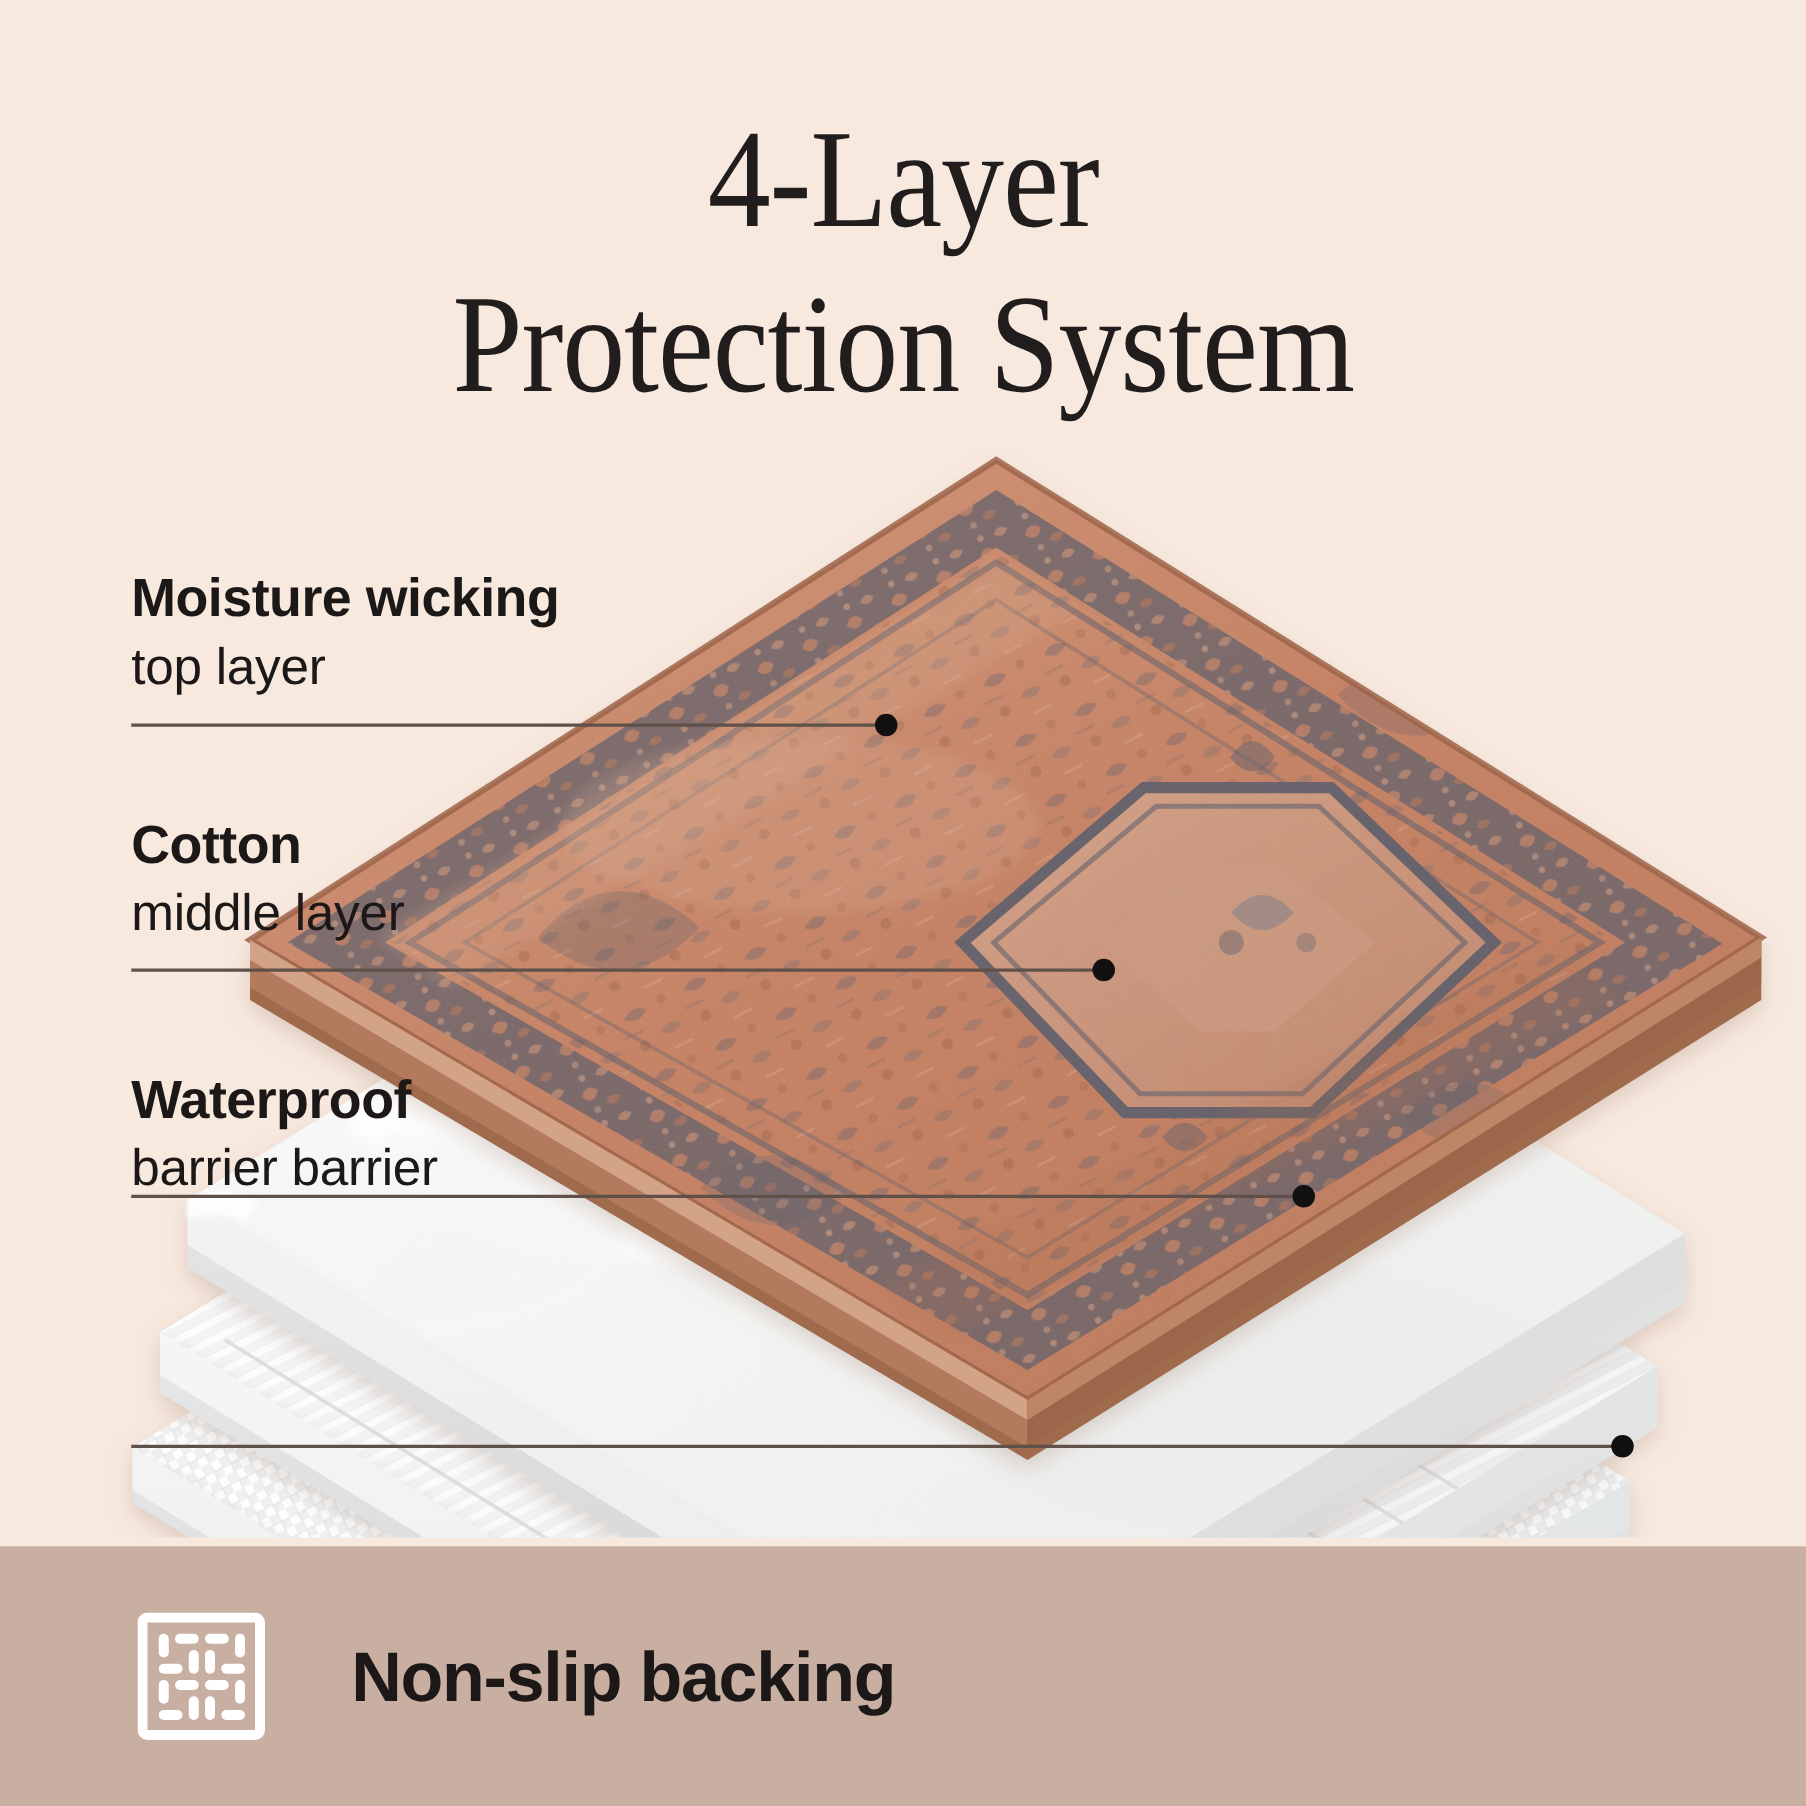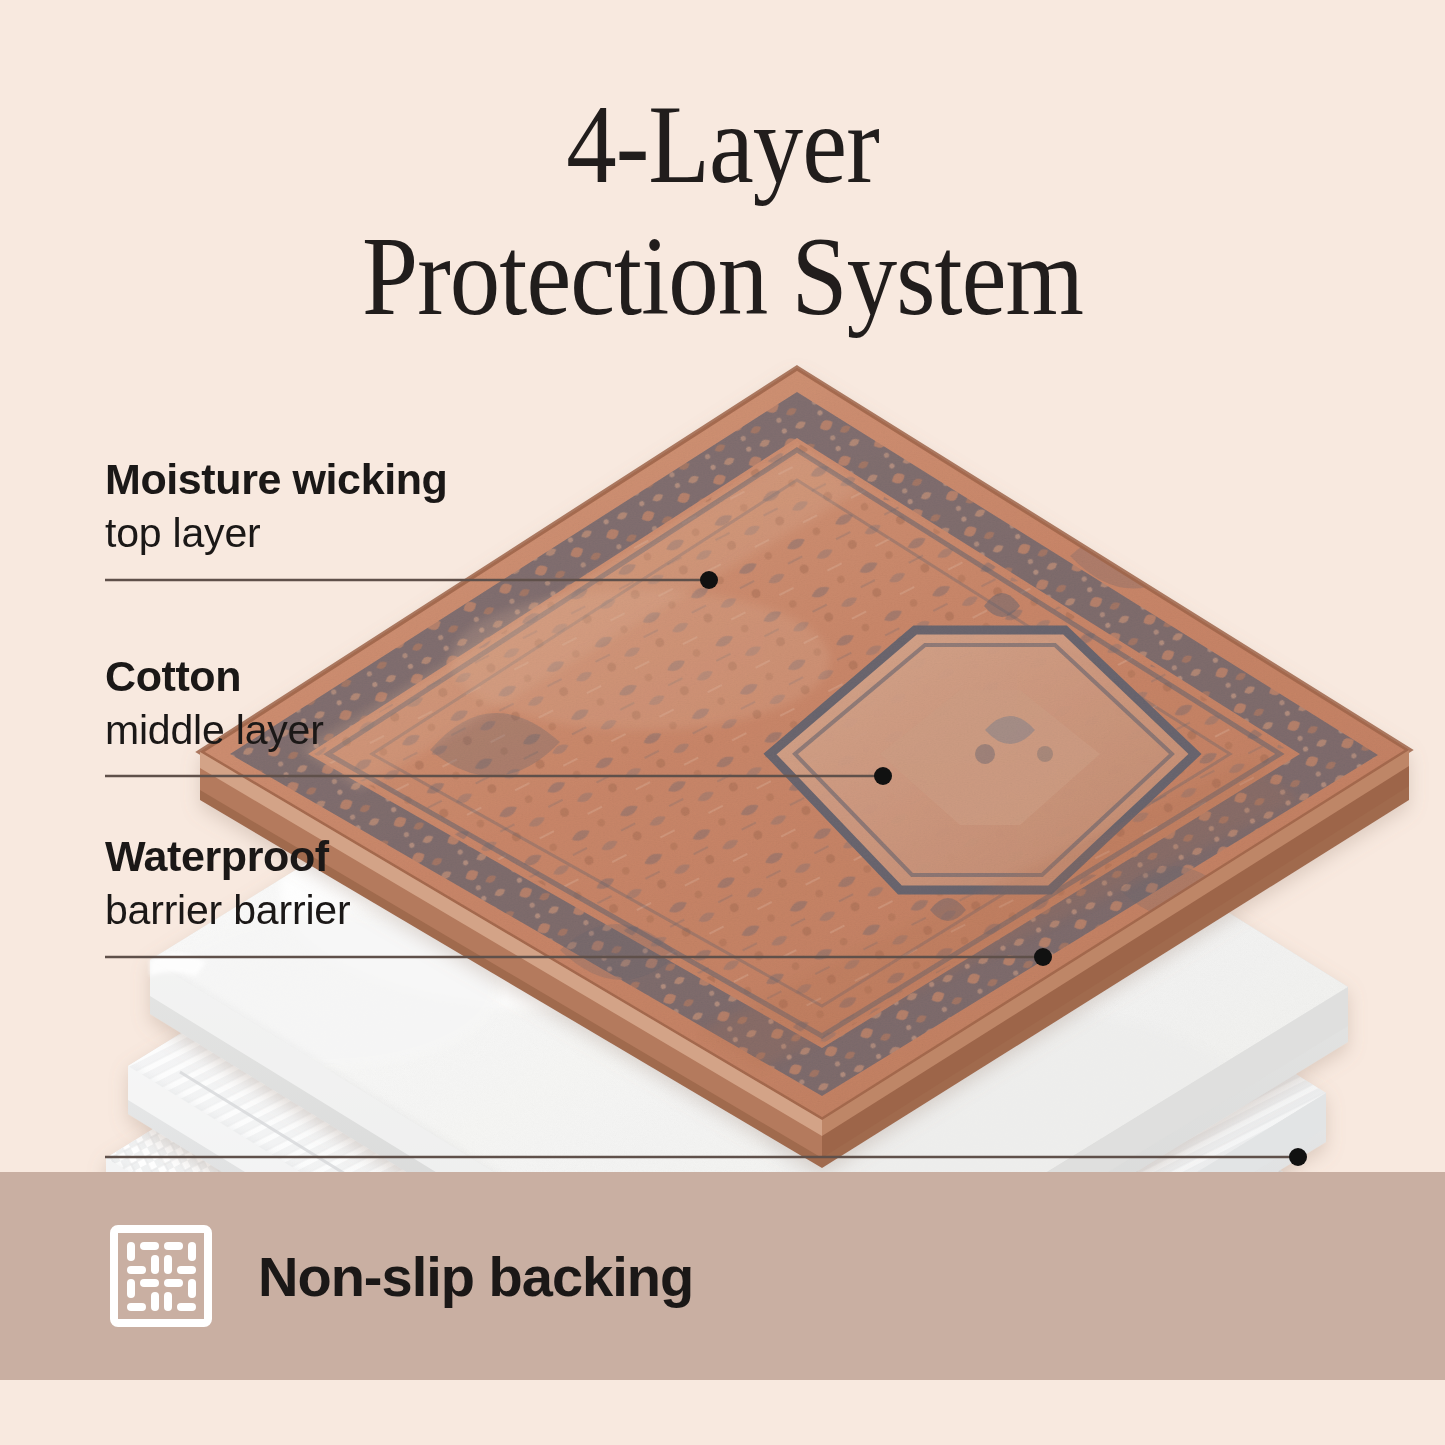--- a/index.html
+++ b/index.html
@@ -36,31 +36,31 @@
     letter-spacing:-0.4px;line-height:1.12;margin:0;
   }
   .callout .sub{
     font-size:41px;font-weight:300;color:#1b1817;
     letter-spacing:-0.2px;line-height:1.2;margin:6px 0 0 0;
   }
   .callout .sub b{font-weight:bold;}
 
   .c1{top:455px;}
   .c2{top:652px;}
-  .c3{top:832px;}
+  .c3{top:856px;}
   .c4{top:1030px;}
 
   
   .leaders{position:absolute;left:0;top:0;width:1445px;height:1445px;pointer-events:none;}
 
   
   .banner{
-    position:absolute;left:0;top:1172px;width:1445px;height:208px;
+    position:absolute;left:0;top:1237px;width:1445px;height:208px;
     background:#c9afa2;
-    display:flex;align-items:center;
+    display:flex;align-items:center;gap:23px;
   }
   .banner .ico{
     margin-left:110px;width:102px;height:102px;flex:0 0 auto;
   }
   .banner .btxt{
     margin-left:46px;
     font-size:56px;font-weight:bold;color:#1b1817;
     letter-spacing:-1px;
   }
 </style>

